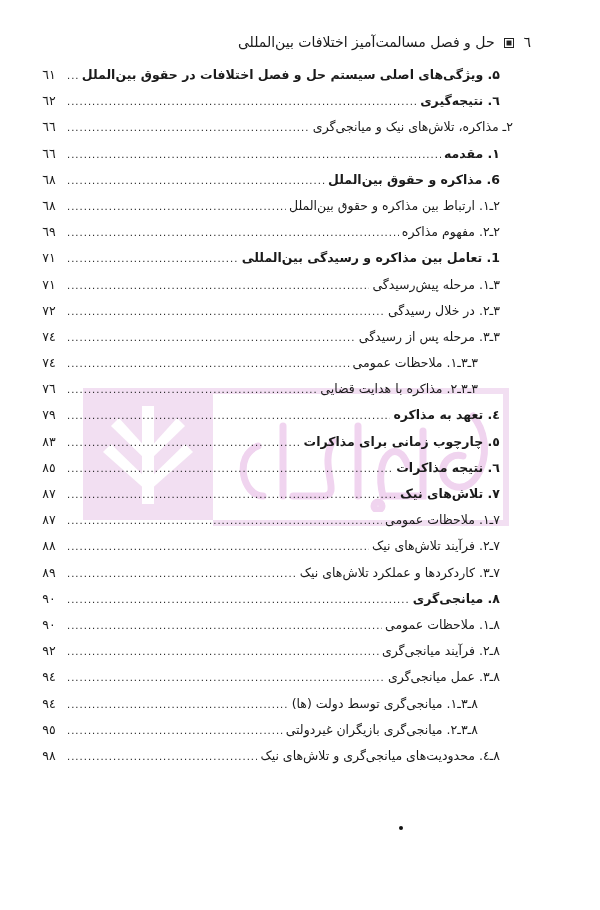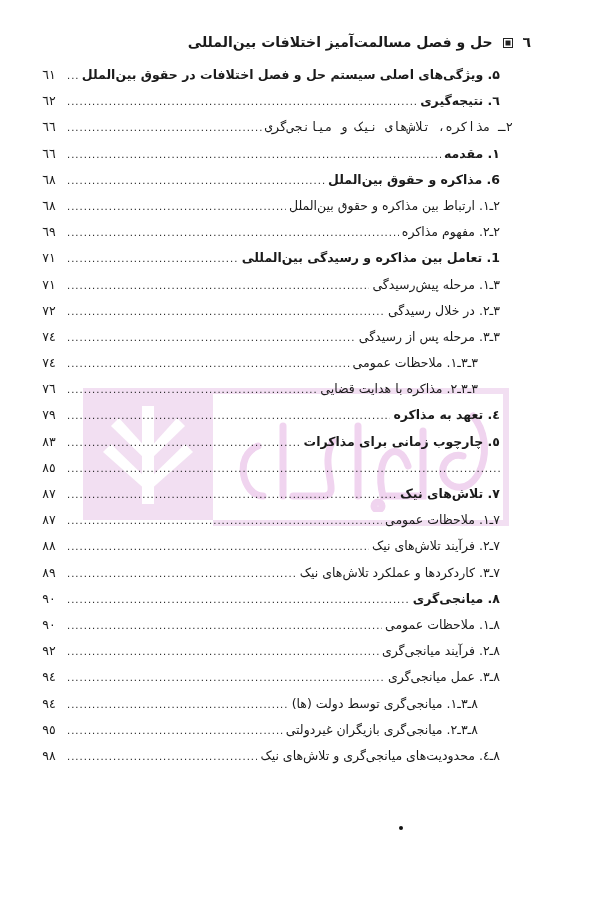--- a/index.html
+++ b/index.html
@@ -1,36 +1,36 @@
 <!DOCTYPE html>
 <html><head>
   <meta charset="utf-8">
   <style>
     html, body { margin:0; padding:0; background:#ffffff; }
     body { width:600px; height:910px; position:relative; overflow:hidden;
       font-family:"DejaVu Sans", sans-serif; color:#1a1a1a; }
     .page-header { position:absolute; top:34px; right:69px; direction:rtl;
-      font-family:"DejaVu Sans", sans-serif; font-size:14px; font-weight:bold; white-space:nowrap; }
+      font-family:"DejaVu Sans", sans-serif; font-size:14px; font-weight:normal; white-space:nowrap; }
     .page-header .hdr-box { display:inline-block; width:8px; height:8px; border:1.5px solid #222;
       background:#222; box-shadow: inset 0 0 0 1.5px #fff; margin:0 5px; vertical-align:middle; }
     .watermark { position:absolute; left:83px; top:388px; width:432px; height:132px; z-index:0; }
     .wm-square { position:absolute; left:0; top:0; width:130px; height:132px; background:#f2dff2; }
     .wm-frame { position:absolute; left:130px; top:0; width:290px; height:126px;
       border:6px solid #f2dff2; border-left:none; }
     .wm-text { position:absolute; left:140px; top:8px; width:270px; height:116px; }
     .toc { position:absolute; left:35px; top:62px; width:465px; z-index:1; list-style:none; margin:0; padding:0; }
     .toc-row { display:flex; align-items:baseline; height:26.2px; direction:rtl;
       font-size:12.5px; line-height:26px; }
     .toc-title { white-space:nowrap; padding-left:3px; }
     .toc-leader { flex:1; overflow:hidden; white-space:nowrap; direction:ltr; text-align:right;
       letter-spacing:1px; font-size:10px; color:#222; }
     .toc-leader::before { content:"................................................................................................................................................................"; }
     .toc-page { white-space:nowrap; min-width:28px; text-align:center; direction:rtl; font-size:12.5px; padding-right:4px;
       order:3; }
-    .lvl0 .toc-title { margin-right:-13px;font-family:Liberation Mono, monospace; }
+    .lvl0 .toc-title { margin-right:-13px; }
     .lvl1 .toc-title { margin-right:0;font-weight:bold; }
     .lvl2 .toc-title { }
     .lvl3 .toc-title { margin-right:22px; }
     .page-dot { position:absolute; left:399px; top:826px; width:4px; height:4px; border-radius:50%; background:#111; }
   </style>
 </head>
 <body>
 
 <div class="page-header">
   <span>٦</span>
@@ -137,20 +137,21 @@
       <span class="toc-title">٤. تعهد به مذاکره</span>
       <span class="toc-leader"></span>
       <span class="toc-page">٧٩</span>
     </li>
     <li class="toc-row lvl1">
       <span class="toc-title">٥. چارچوب زمانی برای مذاکرات</span>
       <span class="toc-leader"></span>
       <span class="toc-page">٨٣</span>
     </li>
     <li class="toc-row lvl1">
+      <span class="toc-title">٦. نتیجه مذاکرات</span>
       <span class="toc-leader"></span>
       <span class="toc-page">٨٥</span>
     </li>
     <li class="toc-row lvl1">
       <span class="toc-title">٧. تلاش‌های نیک</span>
       <span class="toc-leader"></span>
       <span class="toc-page">٨٧</span>
     </li>
     <li class="toc-row lvl2">
       <span class="toc-title">٧ـ١. ملاحظات عمومی</span>

